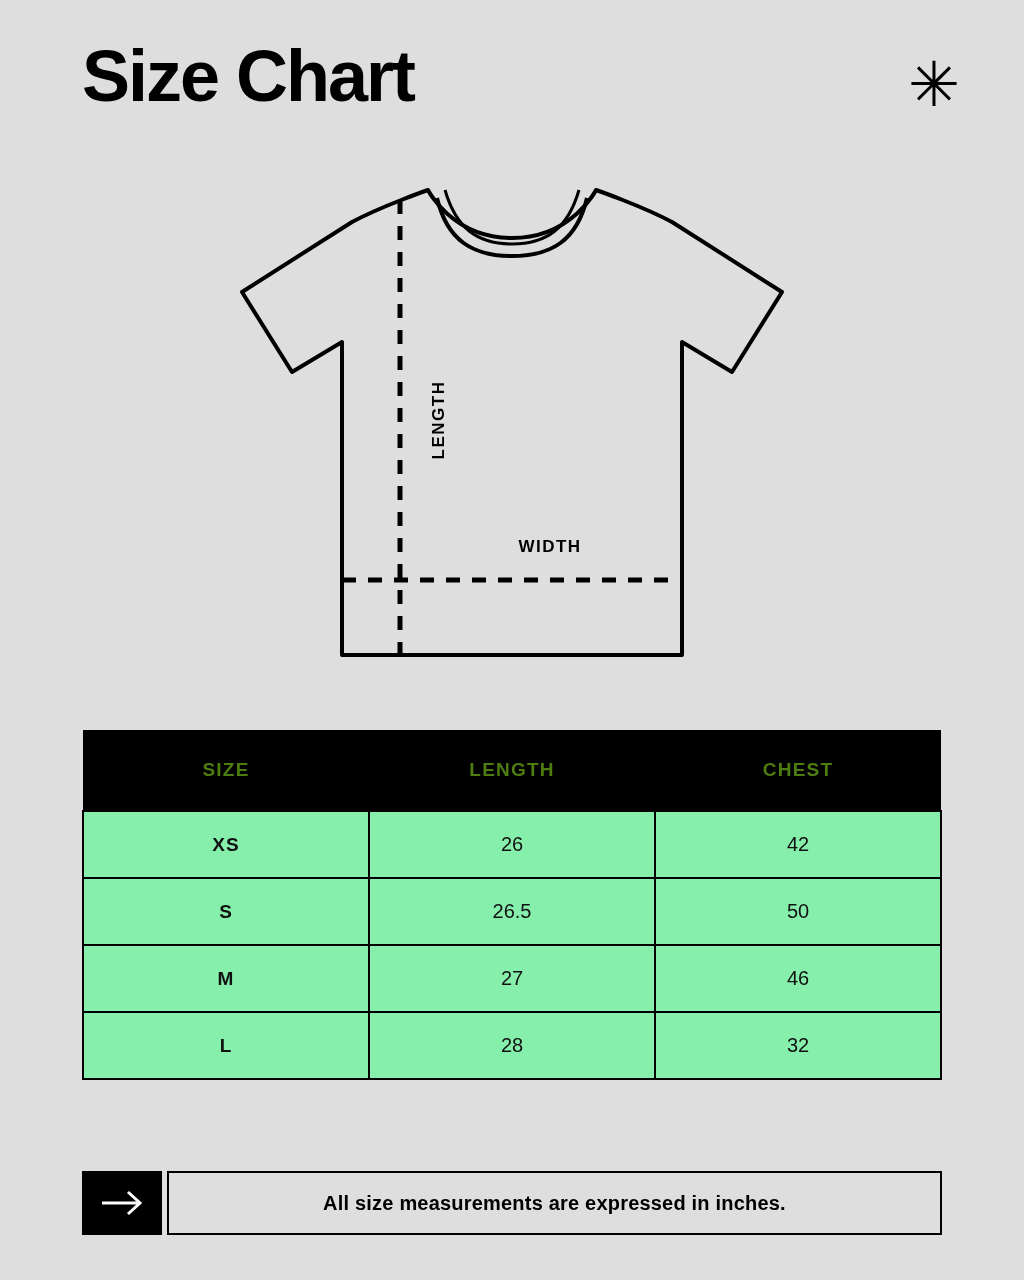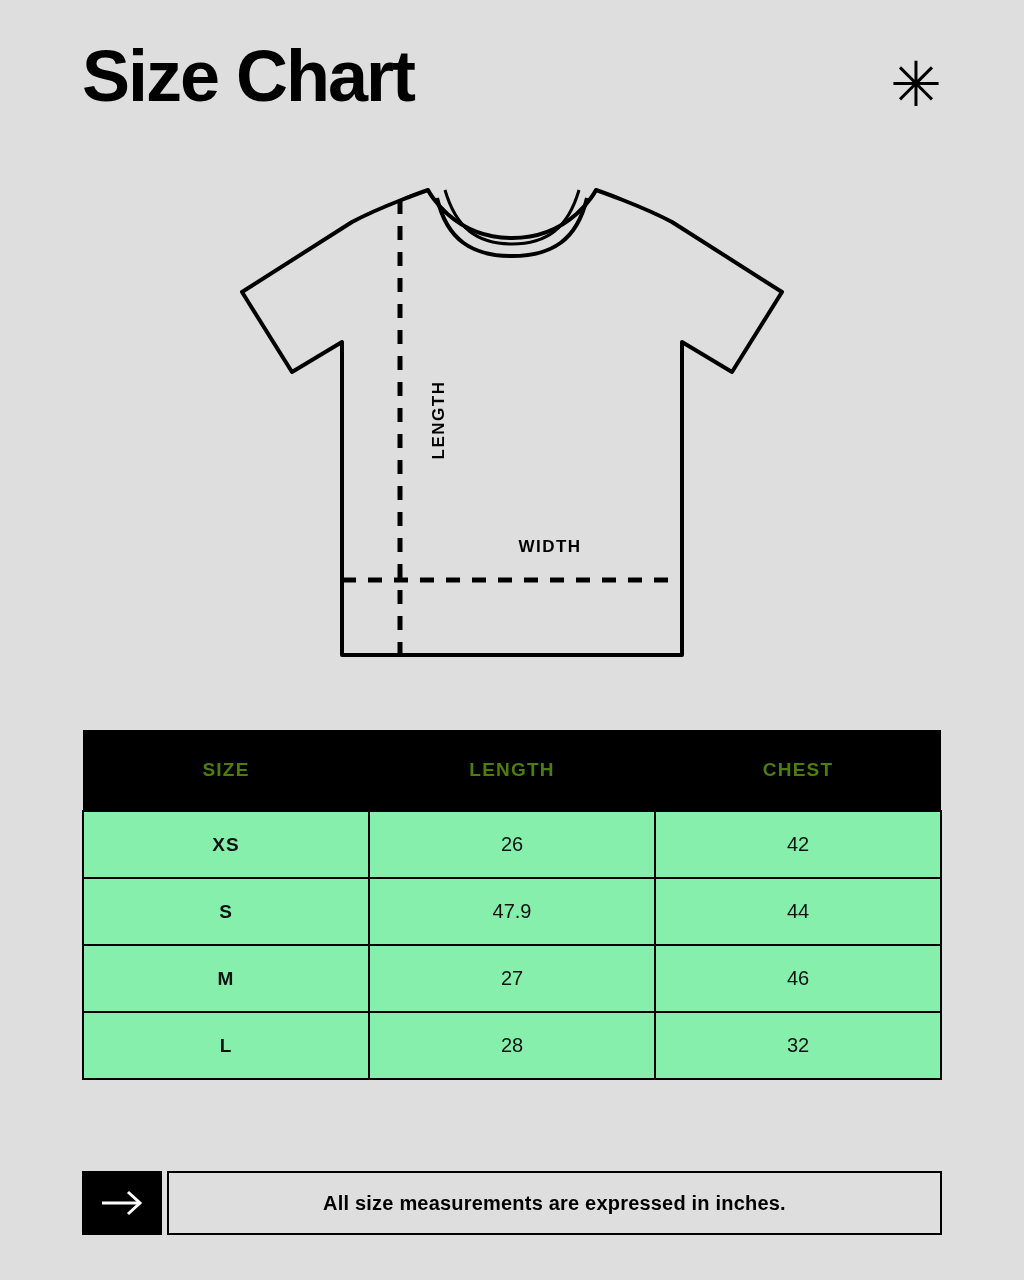--- a/index.html
+++ b/index.html
@@ -19,21 +19,21 @@
     width: 1024px;
     height: 1280px;
     box-sizing: border-box;
   }
 
   
   .header {
     position: absolute;
     top: 40px;
     left: 82px;
-    right: 82px;
+    right: 64px;
     height: 90px;
   }
   .title {
     position: absolute;
     left: 0;
     top: 0;
     font-size: 72px;
     font-weight: bold;
     letter-spacing: -2px;
     line-height: 1;
@@ -195,22 +195,22 @@
         </tr>
       </thead>
       <tbody>
         <tr>
           <td class="size-cell">XS</td>
           <td>26</td>
           <td>42</td>
         </tr>
         <tr>
           <td class="size-cell">S</td>
-          <td>47.9</td>
-          <td>44</td>
+          <td>26.5</td>
+          <td>50</td>
         </tr>
         <tr>
           <td class="size-cell">M</td>
           <td>27</td>
           <td>46</td>
         </tr>
         <tr>
           <td class="size-cell">L</td>
           <td>28</td>
           <td>32</td>

